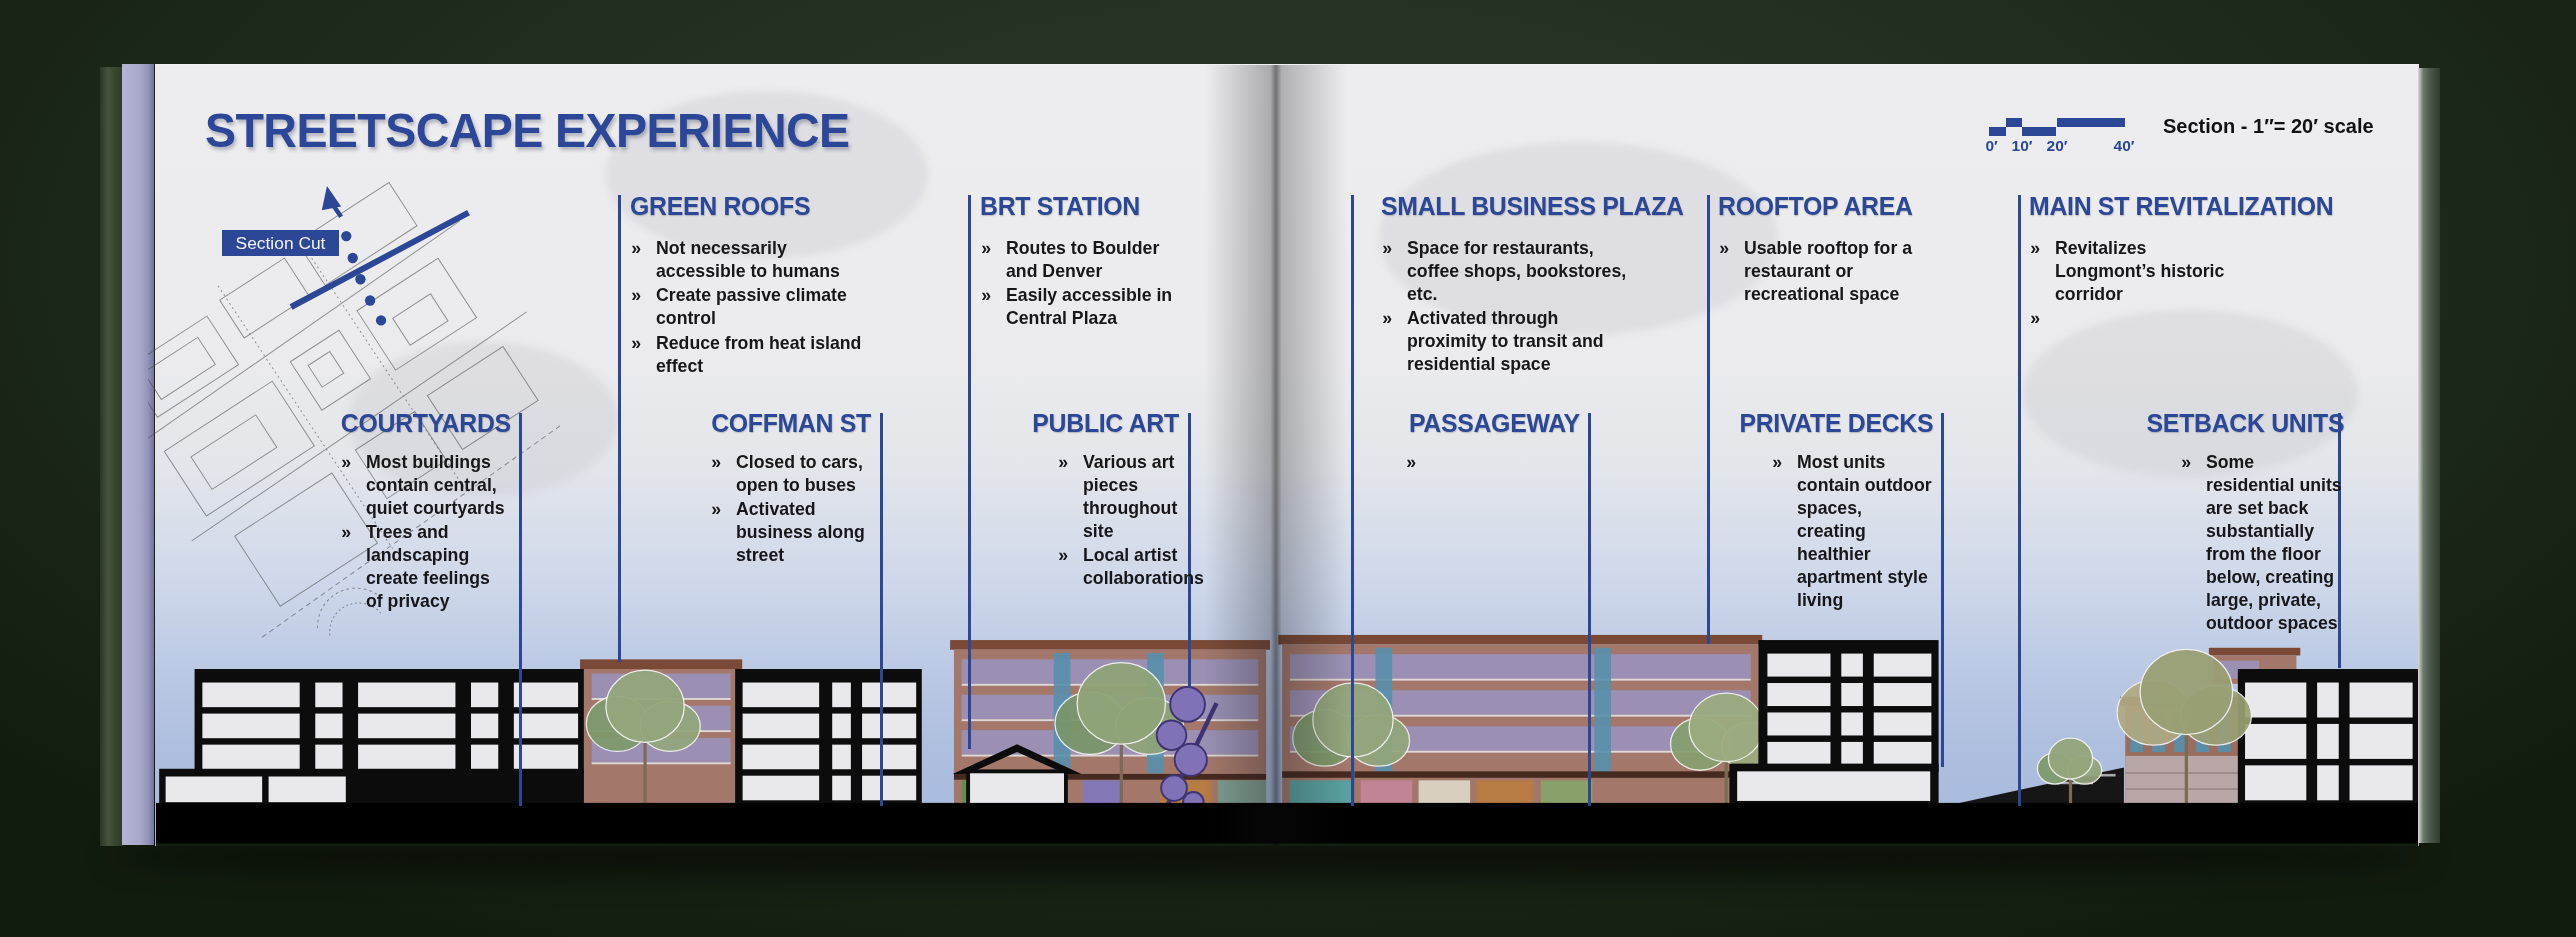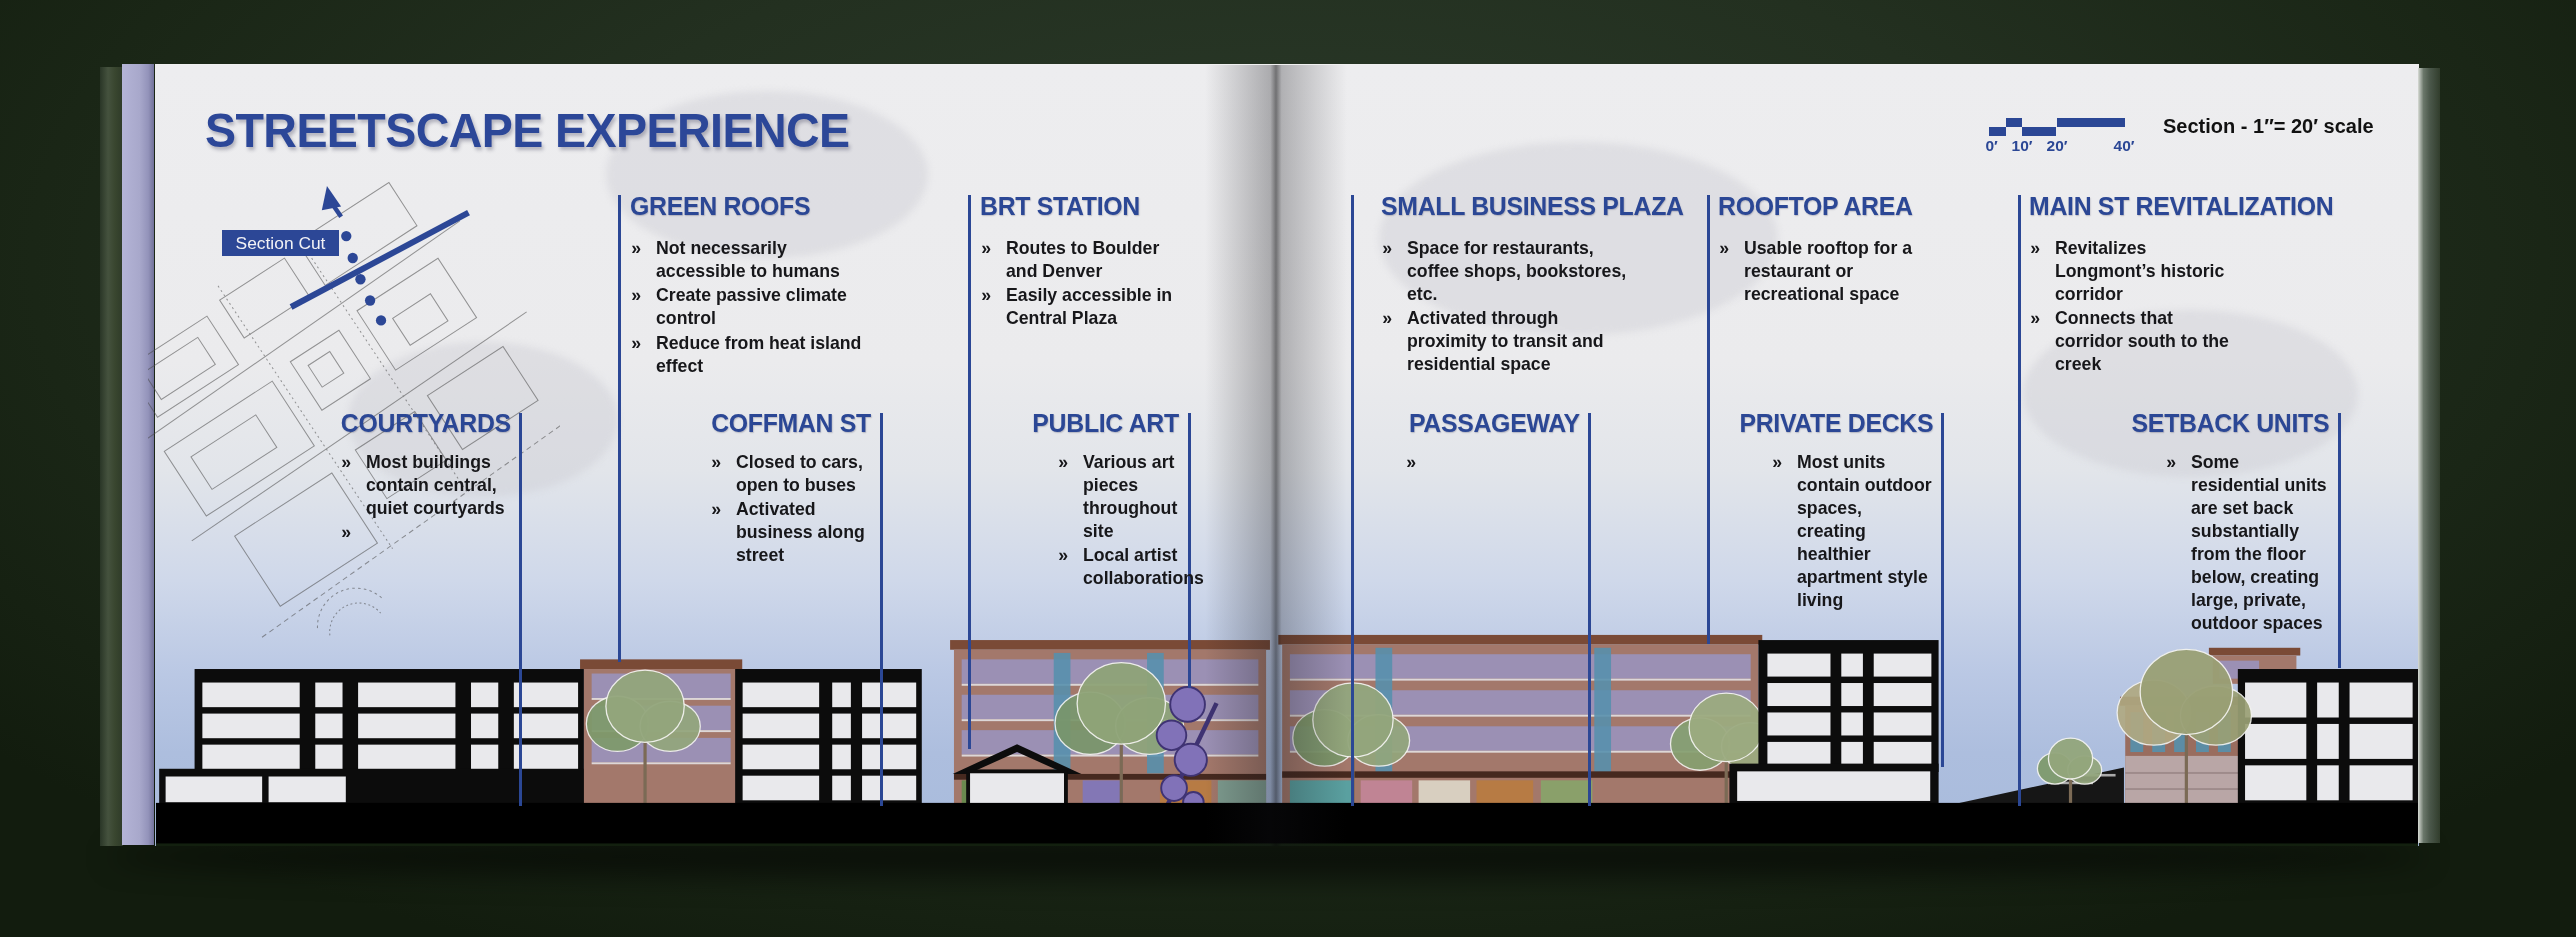--- a/index.html
+++ b/index.html
@@ -322,29 +322,29 @@
         <h2>ROOFTOP AREA</h2>
         <ul>
           <li><span class="bm">»</span><span>Usable rooftop for a restaurant or recreational space</span></li>
         </ul>
       </div>
       <div class="vline" style="left: 2018px; top: 195px; height: 611px;"></div>
       <div class="col r1" style="left: 2029px; top: 191px; width: 203px;">
         <h2>MAIN ST REVITALIZATION</h2>
         <ul>
           <li><span class="bm">»</span><span>Revitalizes Longmont’s historic corridor</span></li>
-          <li><span class="bm">»</span><span>Connects that corridor south to the creek</span></li>
+          <li><span class="bm">»</span></li>
         </ul>
       </div>
       <div class="vline" style="left: 519px; top: 413px; height: 393px;"></div>
       <div class="col r2" style="right: 2065px; top: 408px; width: 171px;">
         <h2>COURTYARDS</h2>
         <ul>
           <li><span class="bm">»</span><span>Most buildings contain central, quiet courtyards</span></li>
-          <li><span class="bm">»</span></li>
+          <li><span class="bm">»</span><span>Trees and landscaping create feelings of privacy</span></li>
         </ul>
       </div>
       <div class="vline" style="left: 880px; top: 413px; height: 393px;"></div>
       <div class="col r2" style="right: 1705px; top: 408px; width: 161px;">
         <h2>COFFMAN ST</h2>
         <ul>
           <li><span class="bm">»</span><span>Closed to cars, open to buses</span></li>
           <li><span class="bm">»</span><span>Activated business along street</span></li>
         </ul>
       </div>
@@ -364,21 +364,21 @@
         </ul>
       </div>
       <div class="vline" style="left: 1941px; top: 413px; height: 354px;"></div>
       <div class="col r2" style="right: 643px; top: 408px; width: 162px;">
         <h2>PRIVATE DECKS</h2>
         <ul>
           <li><span class="bm">»</span><span>Most units contain outdoor spaces, creating healthier apartment style living</span></li>
         </ul>
       </div>
       <div class="vline" style="left: 2338px; top: 413px; height: 255px;"></div>
-      <div class="col r2" style="right: 247px; top: 408px; width: 164px;">
+      <div class="col r2" style="right: 232px; top: 408px; width: 164px;">
         <h2>SETBACK UNITS</h2>
         <ul>
           <li><span class="bm">»</span><span>Some residential units are set back substantially from the floor below, creating large, private, outdoor spaces</span></li>
         </ul>
       </div>
     </div>
 </div>
 
 
 </body></html>

